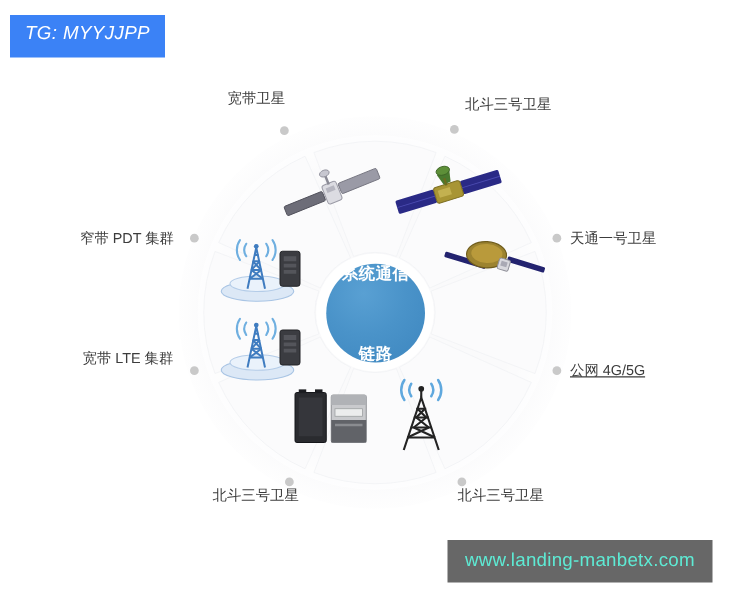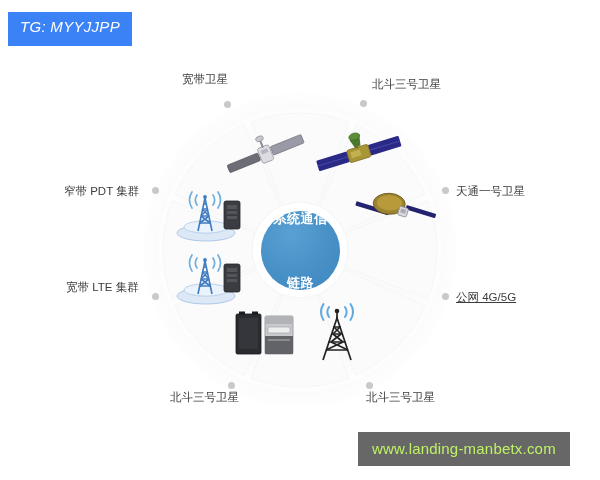--- a/index.html
+++ b/index.html
@@ -28,21 +28,21 @@
     padding: 7px 12px 12px 12px;
     letter-spacing: 0.3px;
     white-space: nowrap;
     font-style: italic;
   }
   .site-badge {
     position: absolute;
     left: 358px;
     top: 432px;
     background: #676767;
-    color: #bef264;
+    color: #5eead4;
     font-size: 15px;
     line-height: 1;
     padding: 9px 14px 10px 14px;
     letter-spacing: 0.2px;
     white-space: nowrap;
   }
 
   
   .stage {
     position: absolute;

